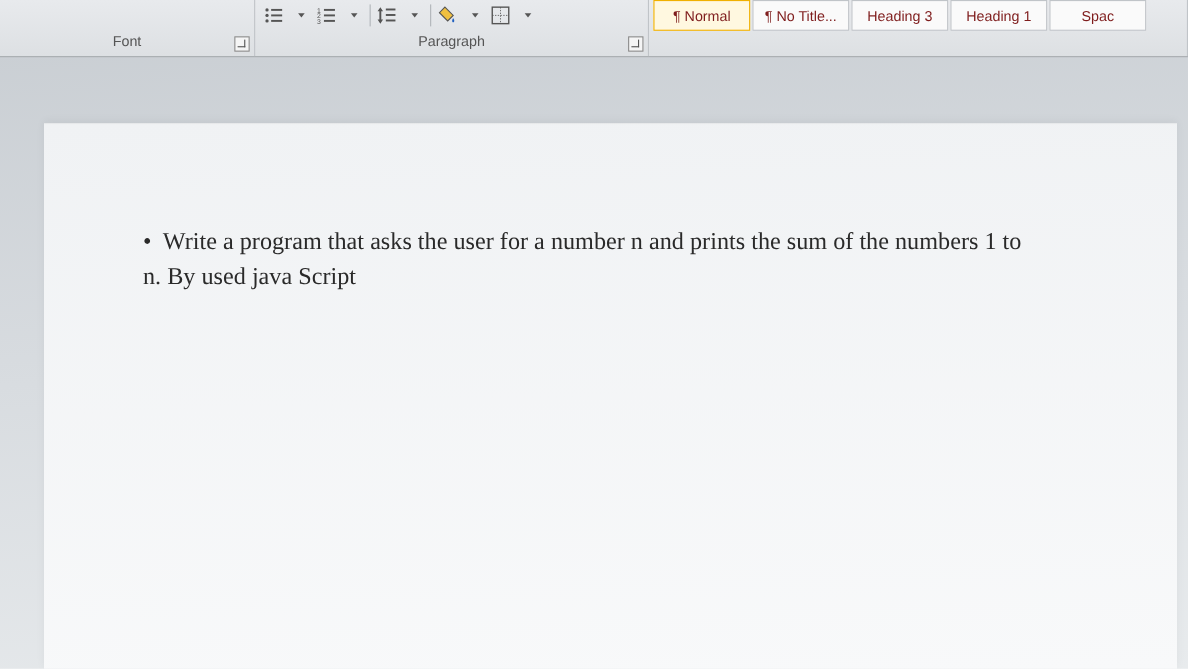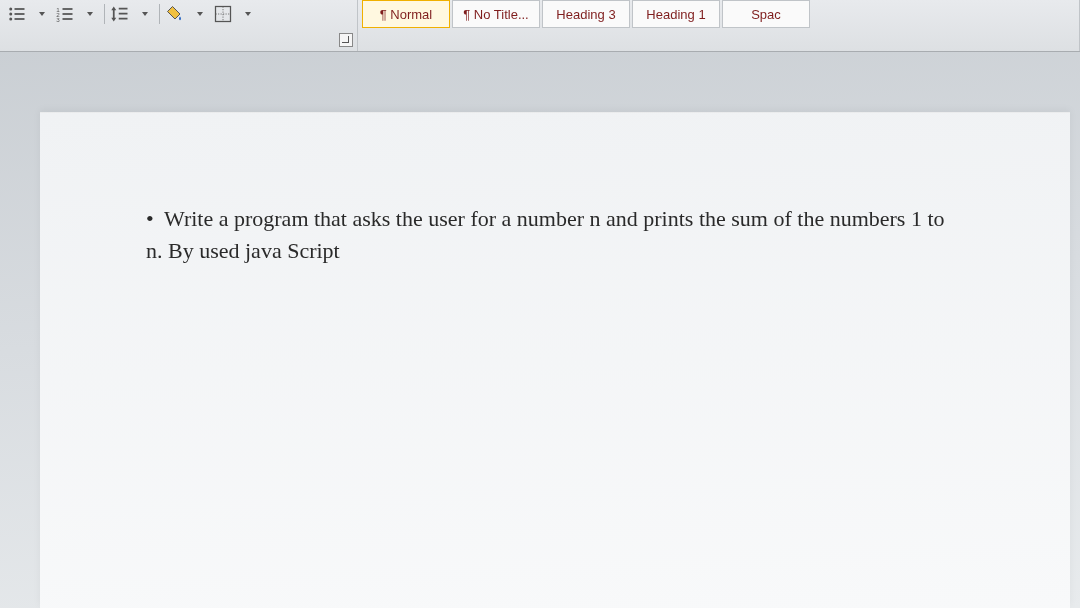--- a/index.html
+++ b/index.html
@@ -140,37 +140,42 @@
       border-top: 1px solid rgba(0,0,0,0.05);
       box-shadow: 0 -2px 8px rgba(0,0,0,0.05);
       padding: 90px 90px 40px 90px;
     }
     .bullet-content {
       font-family: "Times New Roman", Georgia, serif;
       font-size: 22px;
       color: #2a2a2a;
       line-height: 1.45;
       max-width: 820px;
-      margin-left: 16px;
     }
     .bullet-content .bullet {
       display: inline-block;
       width: 18px;
     }
     .ribbon-icons-row {
       display: flex;
       align-items: center;
       gap: 2px;
     }
   </style>
 </head>
 <body>
 
 <div class="ribbon">
 
+  <div class="ribbon-section font-section">
+    <div class="ribbon-section-top ribbon-icons-row">
+    </div>
+    <div class="ribbon-section-label">Font</div>
+    <div class="dialog-launcher"></div>
+  </div>
 
   <div class="ribbon-section paragraph-section">
     <div class="ribbon-section-top ribbon-icons-row">
       <span class="toolbar-icon">
         <svg viewBox="0 0 16 16">
             <circle cx="3" cy="4" r="1.2" fill="#555"></circle>
             <rect x="6" y="3.3" width="8" height="1.4" fill="#555"></rect>
             <circle cx="3" cy="8" r="1.2" fill="#555"></circle>
             <rect x="6" y="7.3" width="8" height="1.4" fill="#555"></rect>
             <circle cx="3" cy="12" r="1.2" fill="#555"></circle>
@@ -210,20 +215,21 @@
       <span class="toolbar-icon dropdown-arrow"></span>
       <span class="toolbar-icon">
         <svg viewBox="0 0 16 16">
             <rect x="2" y="2" width="12" height="12" fill="none" stroke="#555" stroke-width="1"></rect>
             <line x1="2" y1="8" x2="14" y2="8" stroke="#555" stroke-width="0.6" stroke-dasharray="1,1"></line>
             <line x1="8" y1="2" x2="8" y2="14" stroke="#555" stroke-width="0.6" stroke-dasharray="1,1"></line>
           </svg>
       </span>
       <span class="toolbar-icon dropdown-arrow"></span>
     </div>
+    <div class="ribbon-section-label">Paragraph</div>
     <div class="dialog-launcher"></div>
   </div>
 
   <div class="ribbon-section styles-section">
     <div class="styles-gallery">
       <div class="style-item selected">
         <span>¶ Normal</span>
       </div>
       <div class="style-item">
         <span>¶ No Title...</span>

